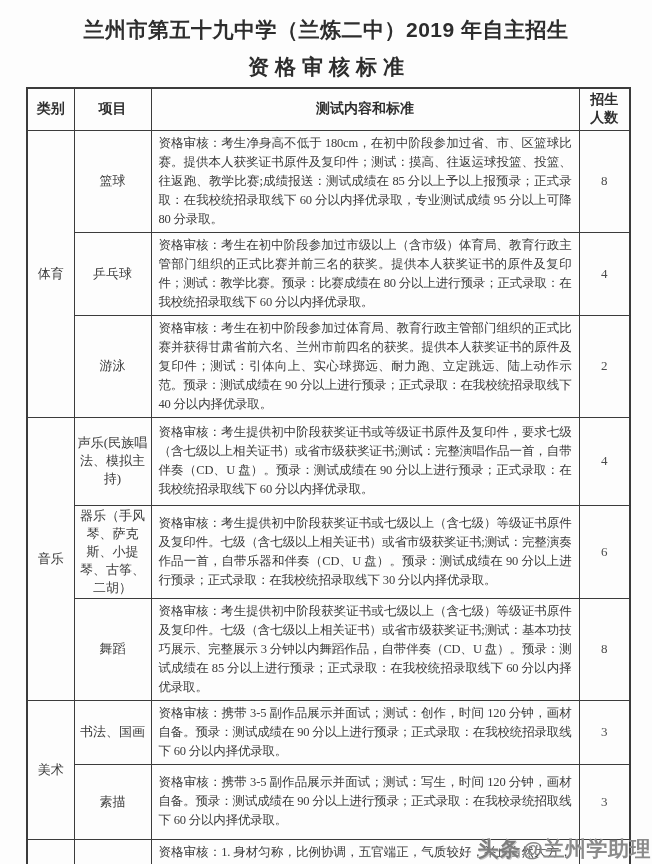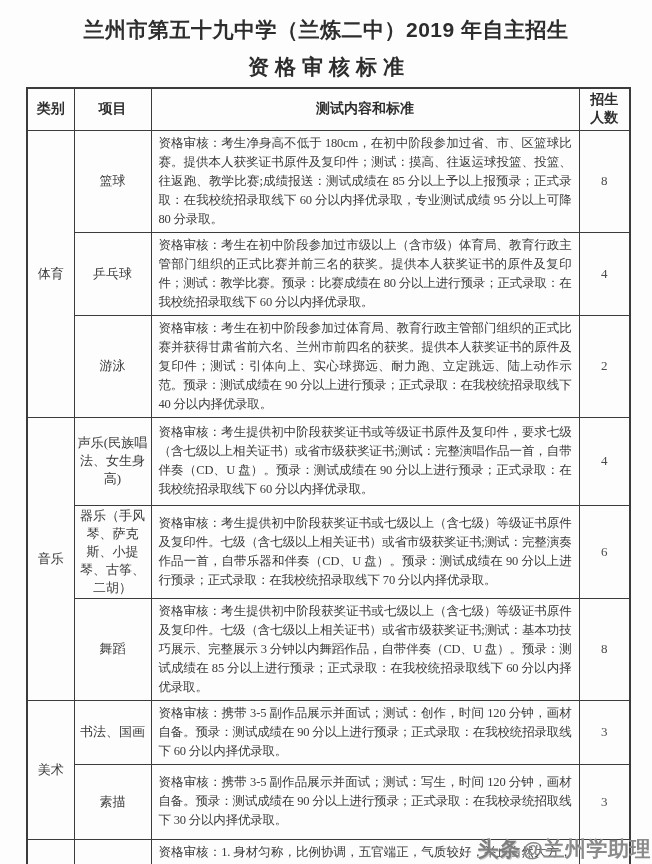--- a/index.html
+++ b/index.html
@@ -115,43 +115,43 @@
         <td class="cell-content">资格审核：考生在初中阶段参加过市级以上（含市级）体育局、教育行政主管部门组织的正式比赛并前三名的获奖。提供本人获奖证书的原件及复印件；测试：教学比赛。预录：比赛成绩在 80 分以上进行预录；正式录取：在我校统招录取线下 60 分以内择优录取。</td>
         <td class="cell-quota">4</td>
       </tr>
       <tr style="height:80px;">
         <td class="cell-project">游泳</td>
         <td class="cell-content">资格审核：考生在初中阶段参加过体育局、教育行政主管部门组织的正式比赛并获得甘肃省前六名、兰州市前四名的获奖。提供本人获奖证书的原件及复印件；测试：引体向上、实心球掷远、耐力跑、立定跳远、陆上动作示范。预录：测试成绩在 90 分以上进行预录；正式录取：在我校统招录取线下 40 分以内择优录取。</td>
         <td class="cell-quota">2</td>
       </tr>
       <tr style="height:88px;">
         <td class="cell-category" rowspan="3">音乐</td>
-        <td class="cell-project">声乐(民族唱法、女生身高)</td>
+        <td class="cell-project">声乐(民族唱法、模拟主持)</td>
         <td class="cell-content">资格审核：考生提供初中阶段获奖证书或等级证书原件及复印件，要求七级（含七级以上相关证书）或省市级获奖证书;测试：完整演唱作品一首，自带伴奏（CD、U 盘）。预录：测试成绩在 90 分以上进行预录；正式录取：在我校统招录取线下 60 分以内择优录取。</td>
         <td class="cell-quota">4</td>
       </tr>
       <tr style="height:82px;">
         <td class="cell-project">器乐（手风琴、萨克斯、小提琴、古筝、二胡）</td>
-        <td class="cell-content">资格审核：考生提供初中阶段获奖证书或七级以上（含七级）等级证书原件及复印件。七级（含七级以上相关证书）或省市级获奖证书;测试：完整演奏作品一首，自带乐器和伴奏（CD、U 盘）。预录：测试成绩在 90 分以上进行预录；正式录取：在我校统招录取线下 70 分以内择优录取。</td>
+        <td class="cell-content">资格审核：考生提供初中阶段获奖证书或七级以上（含七级）等级证书原件及复印件。七级（含七级以上相关证书）或省市级获奖证书;测试：完整演奏作品一首，自带乐器和伴奏（CD、U 盘）。预录：测试成绩在 90 分以上进行预录；正式录取：在我校统招录取线下 30 分以内择优录取。</td>
         <td class="cell-quota">6</td>
       </tr>
       <tr style="height:88px;">
         <td class="cell-project">舞蹈</td>
         <td class="cell-content">资格审核：考生提供初中阶段获奖证书或七级以上（含七级）等级证书原件及复印件。七级（含七级以上相关证书）或省市级获奖证书;测试：基本功技巧展示、完整展示 3 分钟以内舞蹈作品，自带伴奏（CD、U 盘）。预录：测试成绩在 85 分以上进行预录；正式录取：在我校统招录取线下 60 分以内择优录取。</td>
         <td class="cell-quota">8</td>
       </tr>
       <tr style="height:62px;">
         <td class="cell-category" rowspan="2">美术</td>
         <td class="cell-project">书法、国画</td>
         <td class="cell-content">资格审核：携带 3-5 副作品展示并面试；测试：创作，时间 120 分钟，画材自备。预录：测试成绩在 90 分以上进行预录；正式录取：在我校统招录取线下 60 分以内择优录取。</td>
         <td class="cell-quota">3</td>
       </tr>
       <tr style="height:75px;">
         <td class="cell-project">素描</td>
-        <td class="cell-content">资格审核：携带 3-5 副作品展示并面试；测试：写生，时间 120 分钟，画材自备。预录：测试成绩在 90 分以上进行预录；正式录取：在我校录统招取线下 30 分以内择优录取。</td>
+        <td class="cell-content">资格审核：携带 3-5 副作品展示并面试；测试：写生，时间 120 分钟，画材自备。预录：测试成绩在 90 分以上进行预录；正式录取：在我校录统招取线下 60 分以内择优录取。</td>
         <td class="cell-quota">3</td>
       </tr>
       <tr style="height:74px;">
         <td class="cell-category">艺术</td>
         <td class="cell-project">播音与主持</td>
         <td class="cell-content">资格审核：1. 身材匀称，比例协调，五官端正，气质较好，举止自然大方，反应敏捷得体。原则上，男生身高 1.70 米，女生身高 1.60 米以上。形象气质考察(考生不允许化妆)；测试：朗读指定材料,模拟主持,命题即兴评述。预录：测试成绩在 90 分以上进行预录；正式录取：在我校统招录取线下 60 分以内择优录取。</td>
         <td class="cell-quota">3</td>
       </tr>
     </tbody>
   </table>

